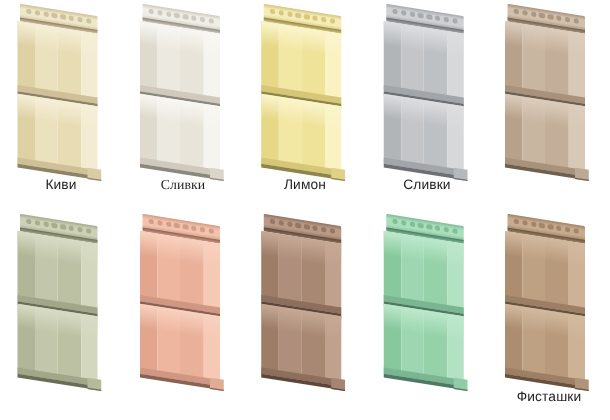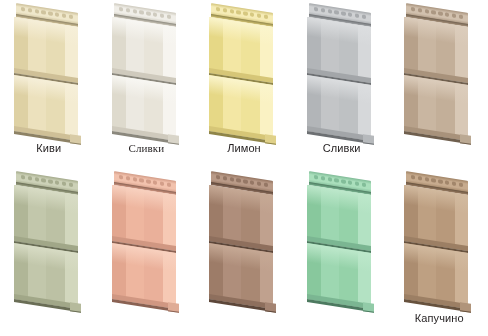--- a/index.html
+++ b/index.html
@@ -556,15 +556,15 @@
               <div class="band b3" style="background: rgb(184, 153, 123);"></div>
               <div class="band b4" style="background: rgb(205, 178, 150);"></div>
             </div>
             <div class="crown" style="background: linear-gradient(rgb(210, 186, 159) 0%, rgba(255, 255, 255, 0) 100%);"></div>
             <div class="lip" style="background: rgb(156, 127, 100);"></div>
             <div class="lip-dark" style="background: rgb(103, 82, 62);"></div>
           </div>
           <div class="tab" style="background: rgb(176, 148, 122); border-bottom: 1px solid rgb(103, 82, 62);"></div>
         </div>
       </div>
-      <div class="label" style="color: rgb(35, 31, 32);">Капучино</div>
+      <div class="label" style="color: rgb(35, 31, 32);">Фисташки</div>
     </div>
   </div>
 
 </body></html>

